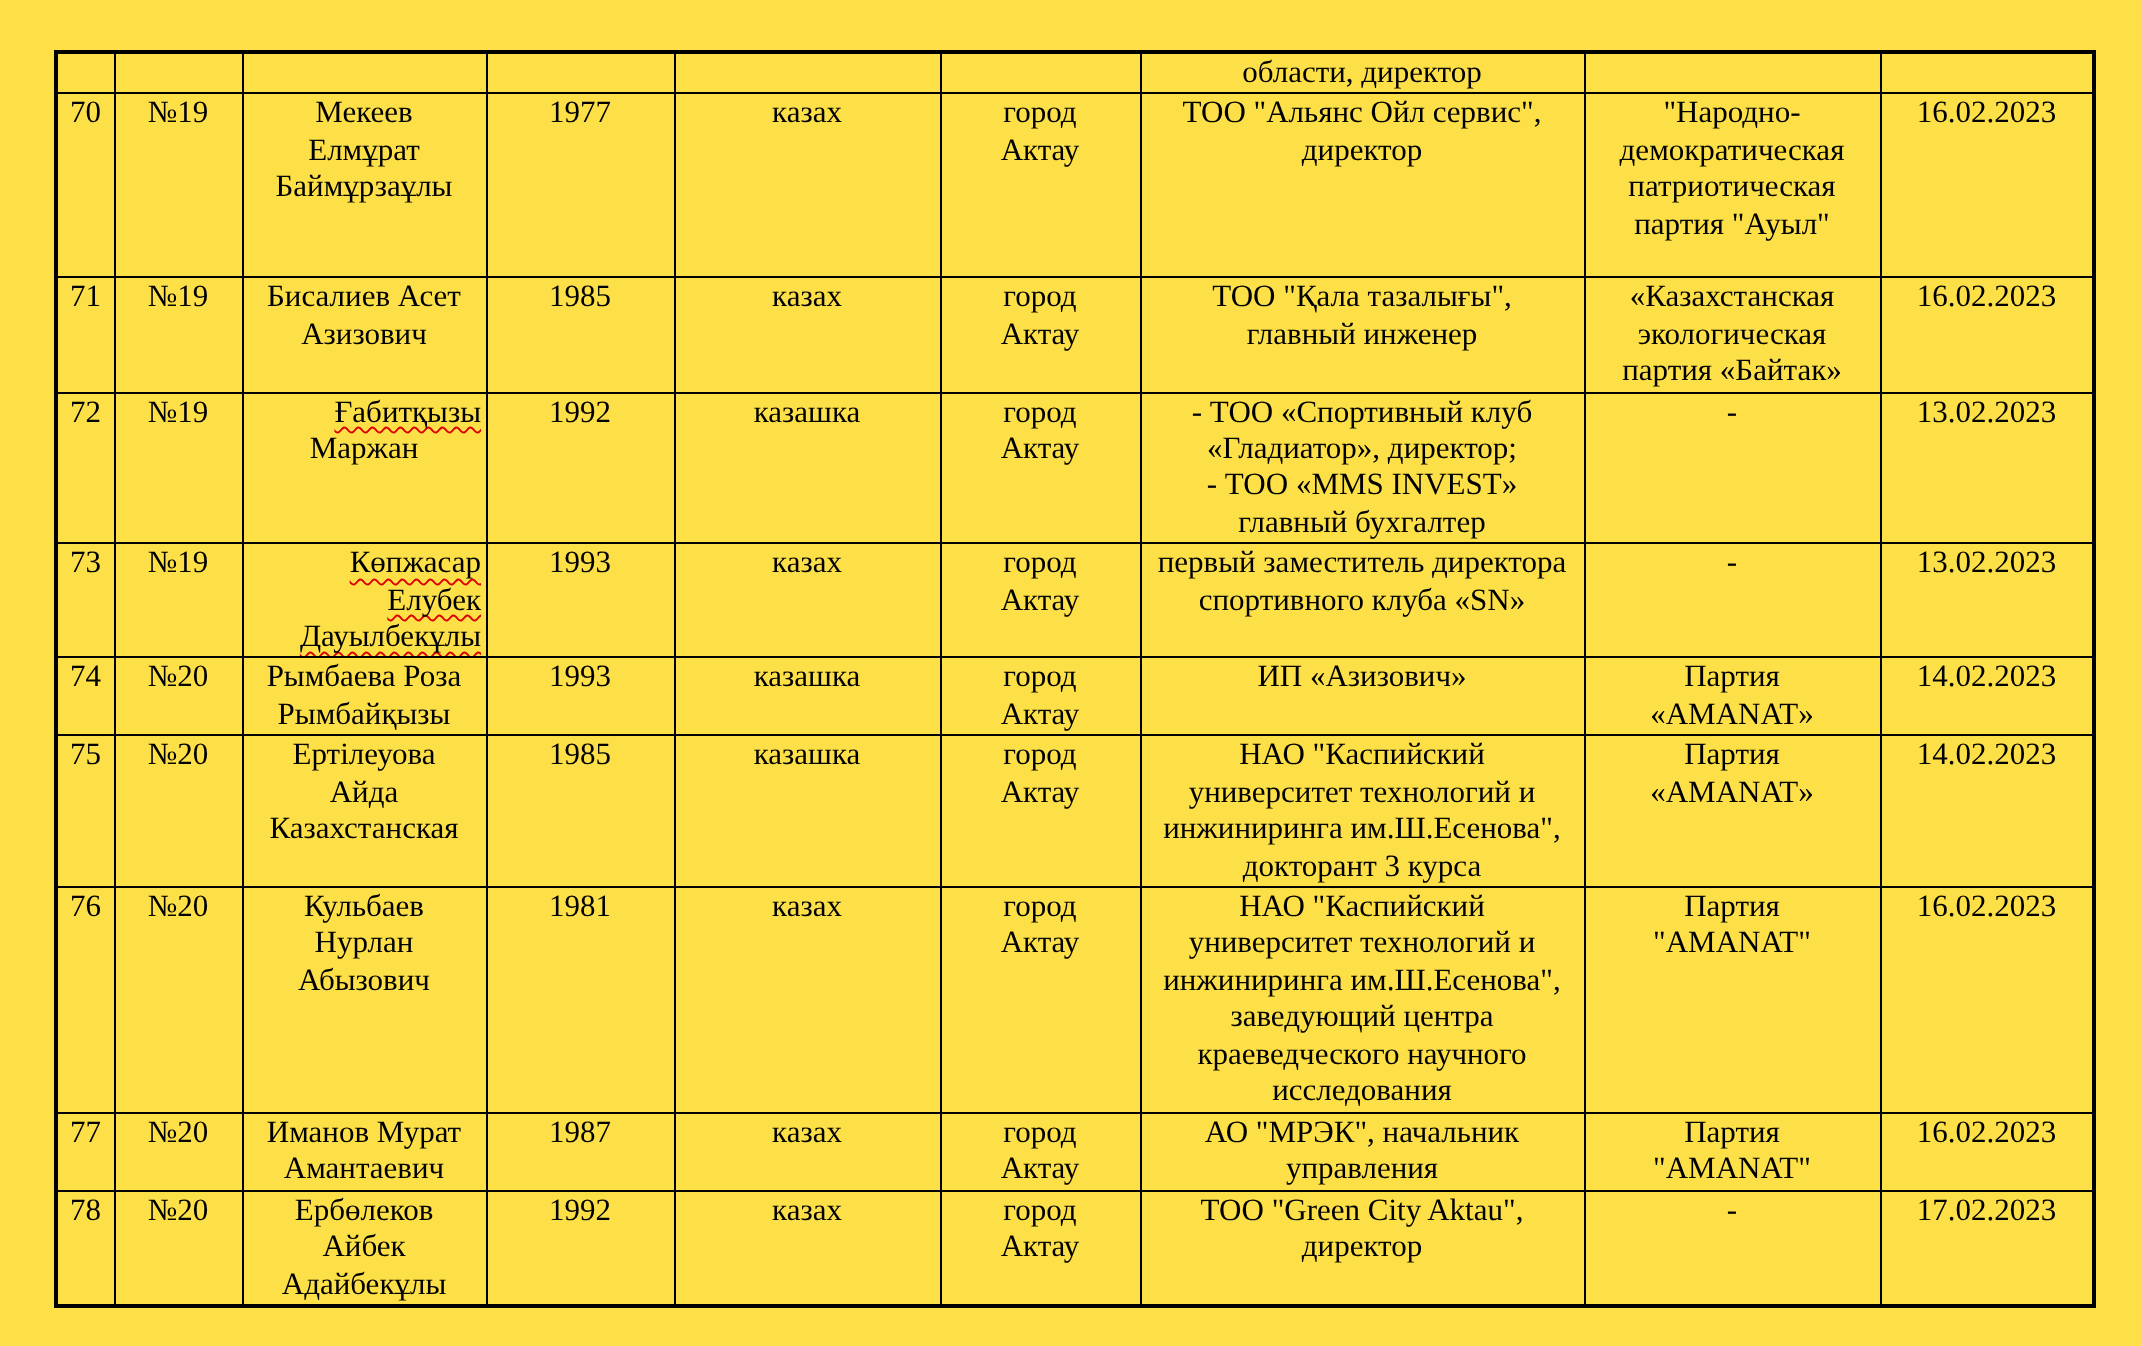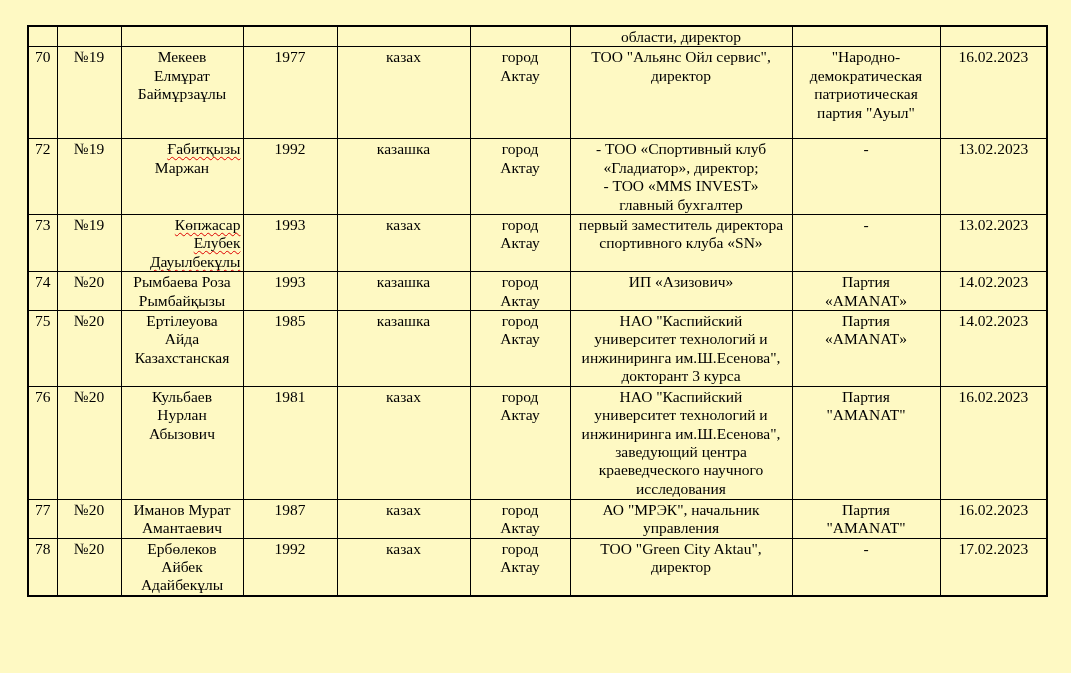--- a/index.html
+++ b/index.html
@@ -9,21 +9,21 @@
     width: 1071px;
     height: 673px;
     font-family: "Liberation Serif", serif;
     color: #000000;
     overflow: hidden;
   }
   .page {
     position: relative;
     width: 1071px;
     height: 673px;
-    background: #fef9c3;
+    background: #fde047;
   }
   table.doc-table {
     position: absolute;
     left: 27px;
     top: 25px;
     border-collapse: collapse;
     table-layout: fixed;
     width: 1019px;
     border: 2px solid #000000;
   }
@@ -93,20 +93,35 @@
           <td>город
 Актау</td>
           <td>ТОО "Альянс Ойл сервис",
 директор</td>
           <td>"Народно-
 демократическая
 патриотическая
 партия "Ауыл"</td>
           <td>16.02.2023</td>
         </tr>
+        <tr style="height: 55px;">
+          <td>71</td>
+          <td>№19</td>
+          <td><div>Бисалиев Асет</div><div>Азизович</div></td>
+          <td>1985</td>
+          <td>казах</td>
+          <td>город
+Актау</td>
+          <td>ТОО "Қала тазалығы",
+главный инженер</td>
+          <td>«Казахстанская
+экологическая
+партия «Байтак»</td>
+          <td>16.02.2023</td>
+        </tr>
         <tr style="height: 73px;">
           <td>72</td>
           <td>№19</td>
           <td><div class="sp">Ғабитқызы</div><div>Маржан</div></td>
           <td>1992</td>
           <td>казашка</td>
           <td>город
 Актау</td>
           <td>- ТОО «Спортивный клуб
 «Гладиатор», директор;

